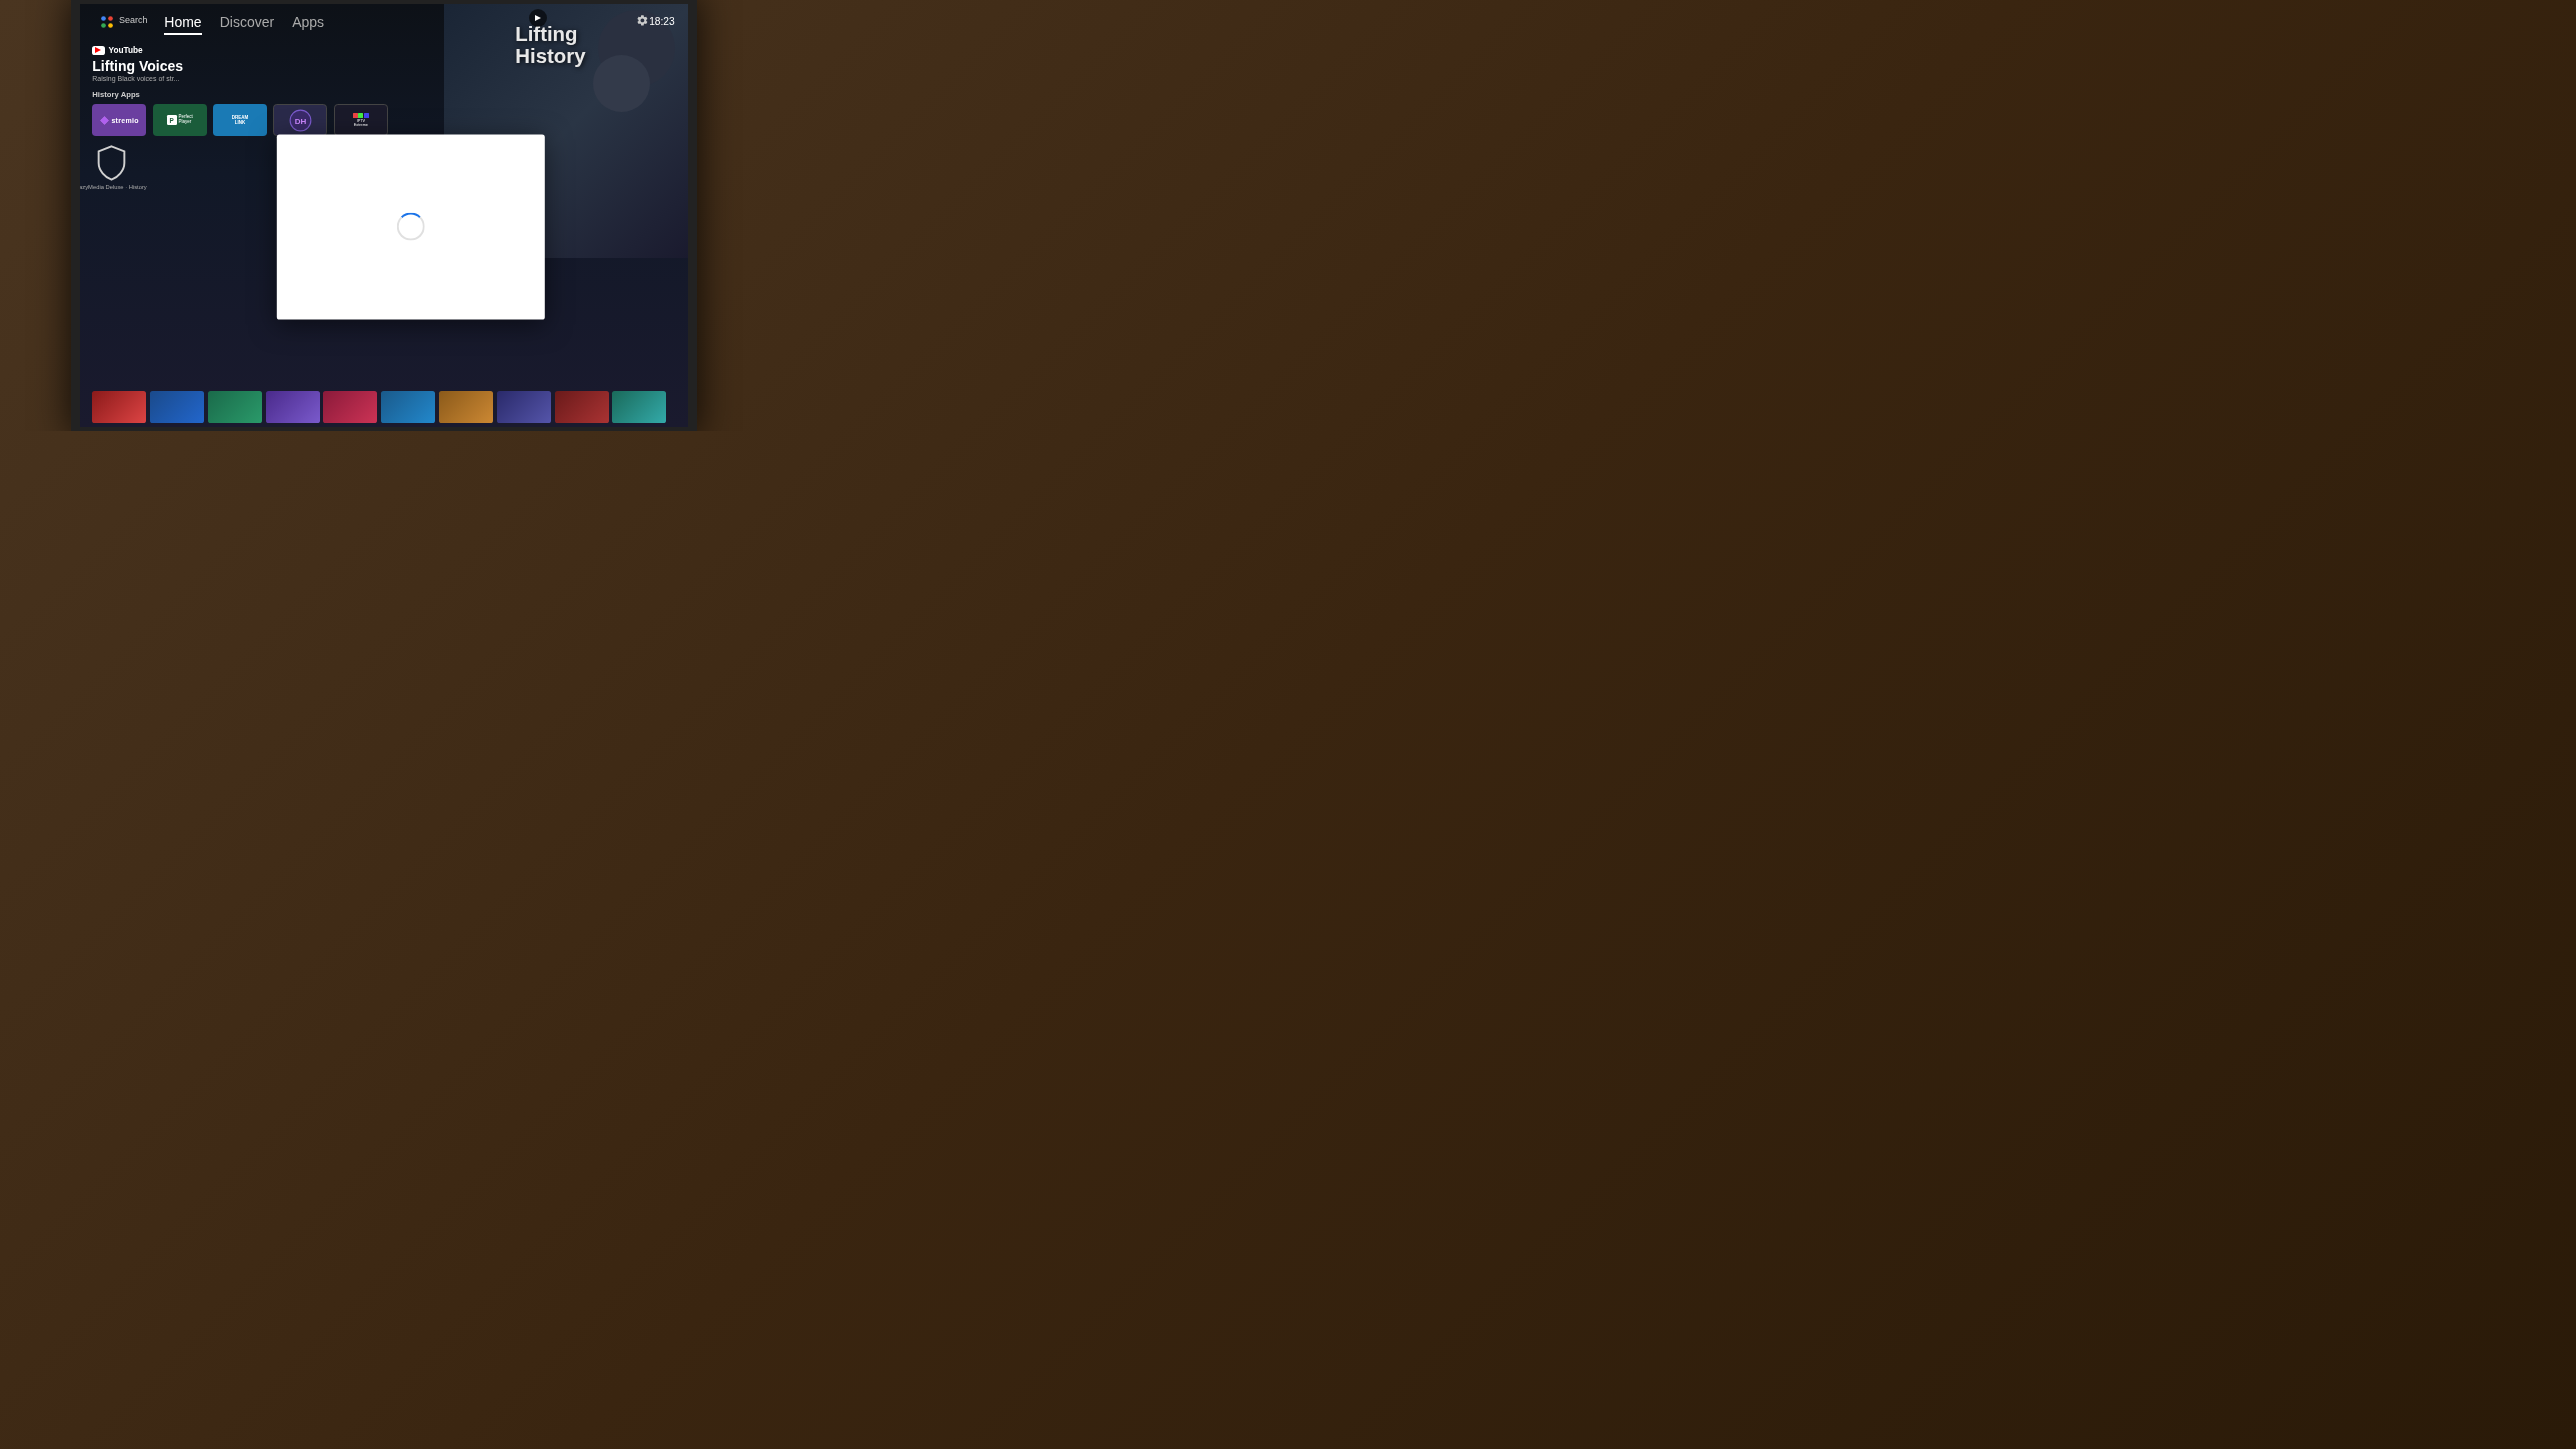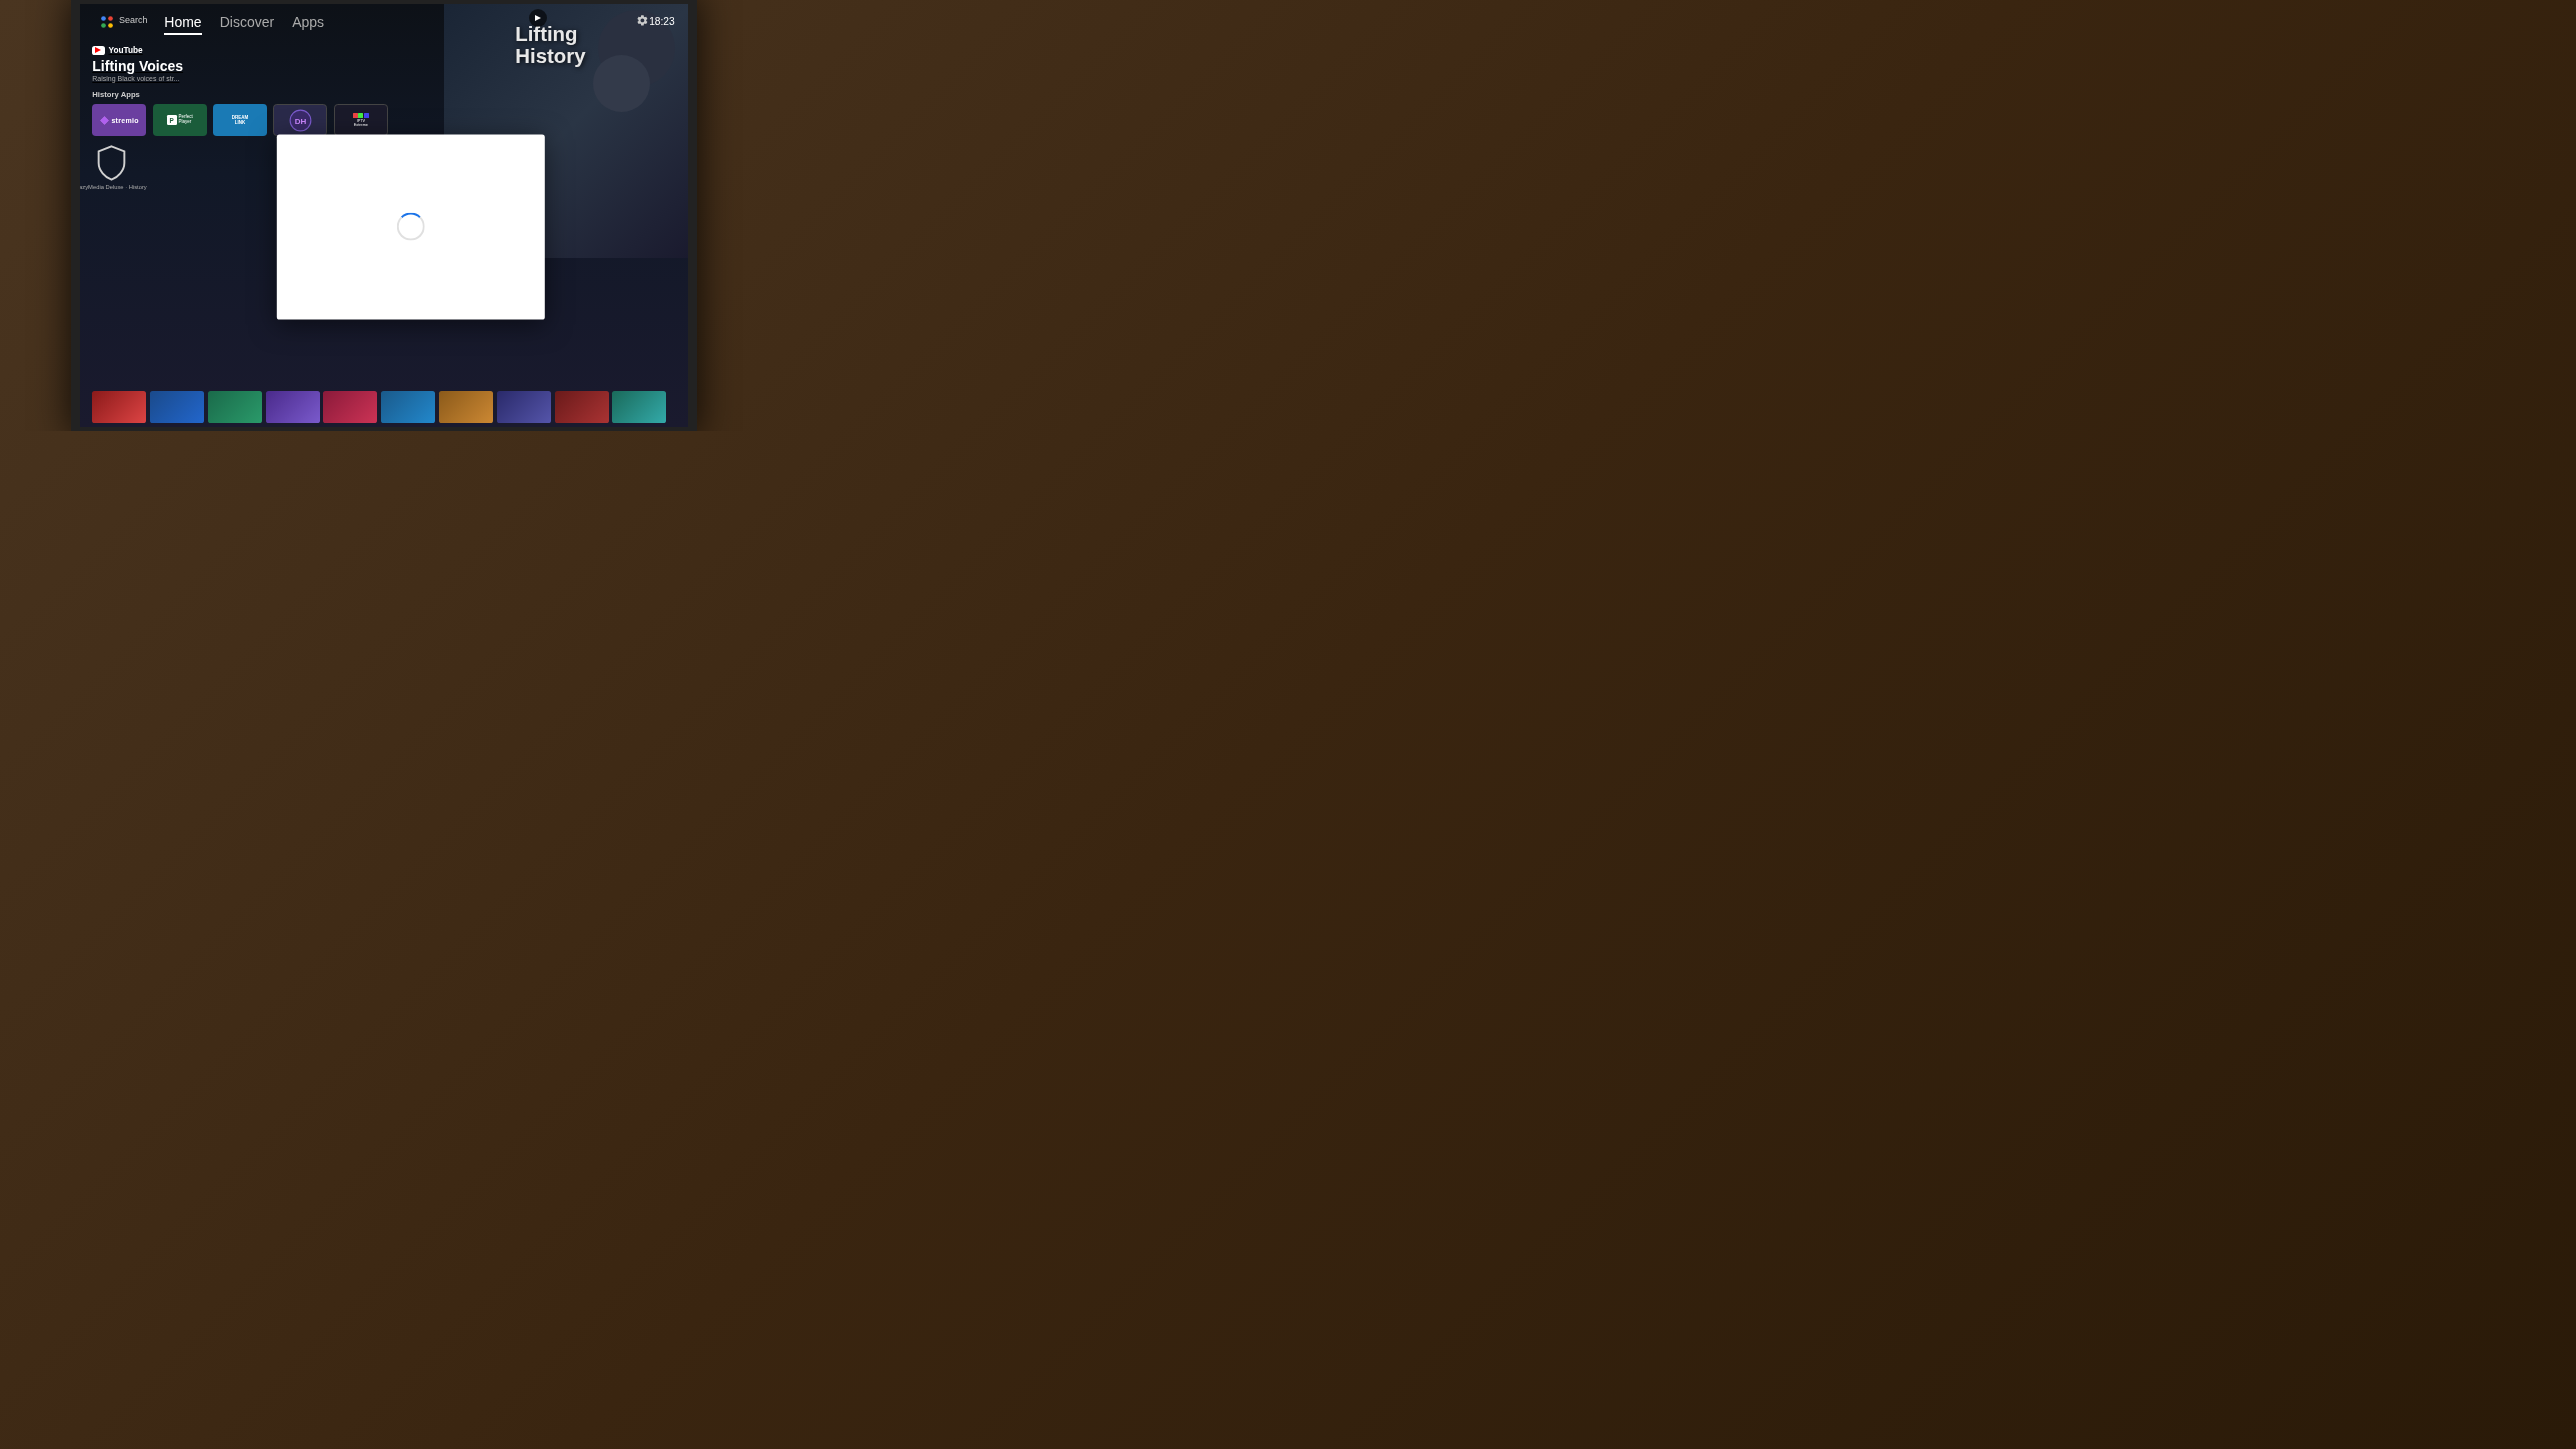--- a/index.html
+++ b/index.html
@@ -154,21 +154,20 @@
       top: 35px;
       left: 0;
       right: 0;
       bottom: 0;
       padding: 6.4px 12.8px;
     }
 
     
     .youtube-section {
       margin-bottom: 7.7px;
-      text-decoration: underline;
     }
 
     .youtube-logo {
       display: flex;
       align-items: center;
       gap: 3.8px;
       margin-bottom: 2.6px;
     }
 
     .yt-icon {

